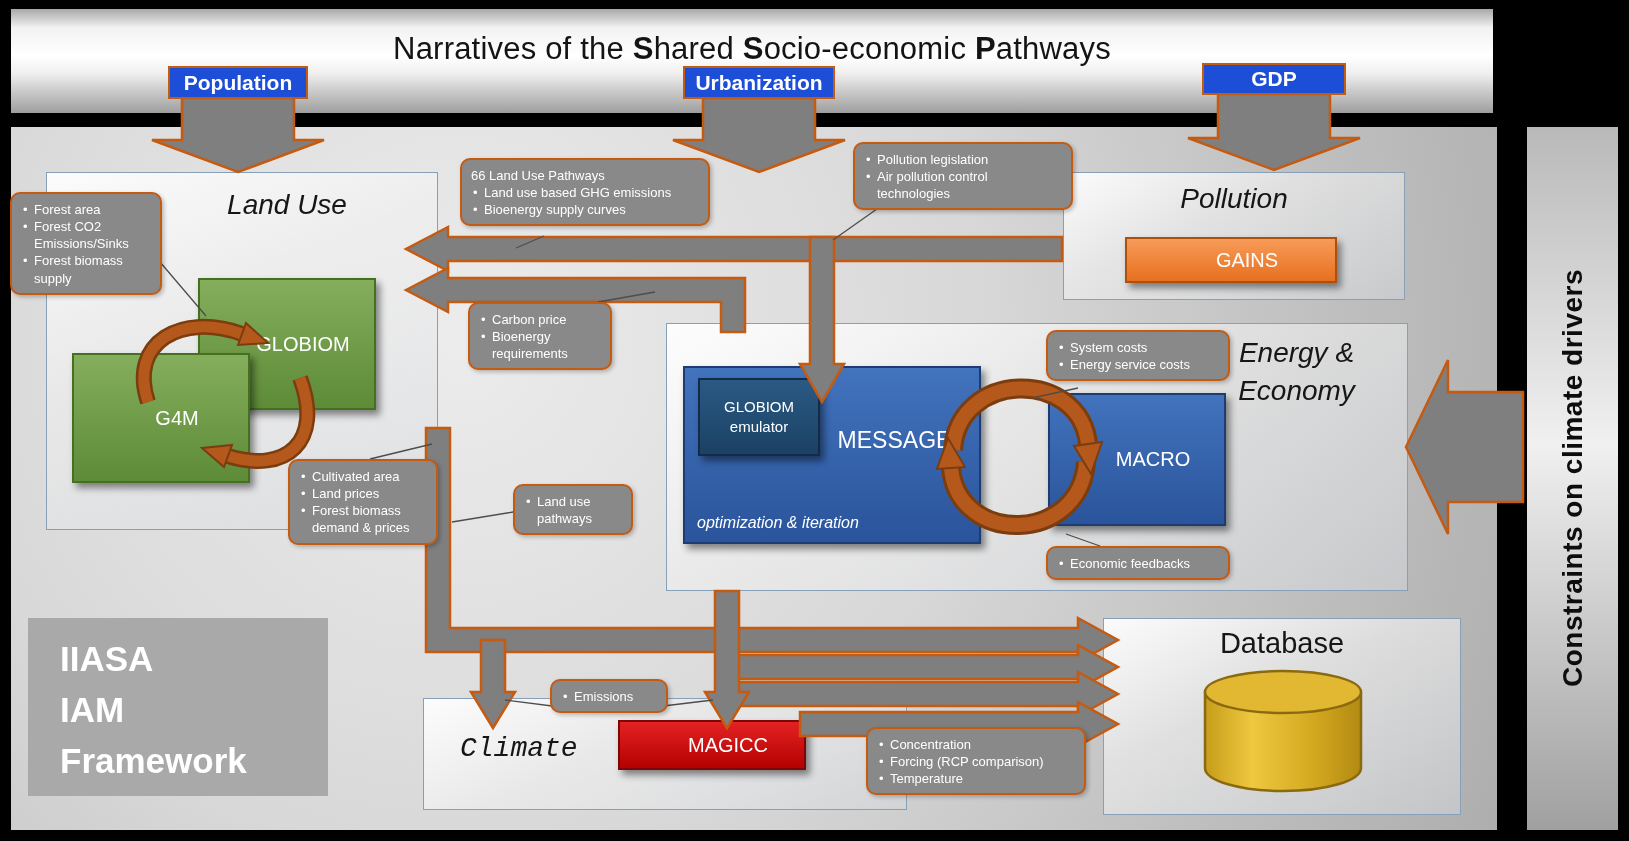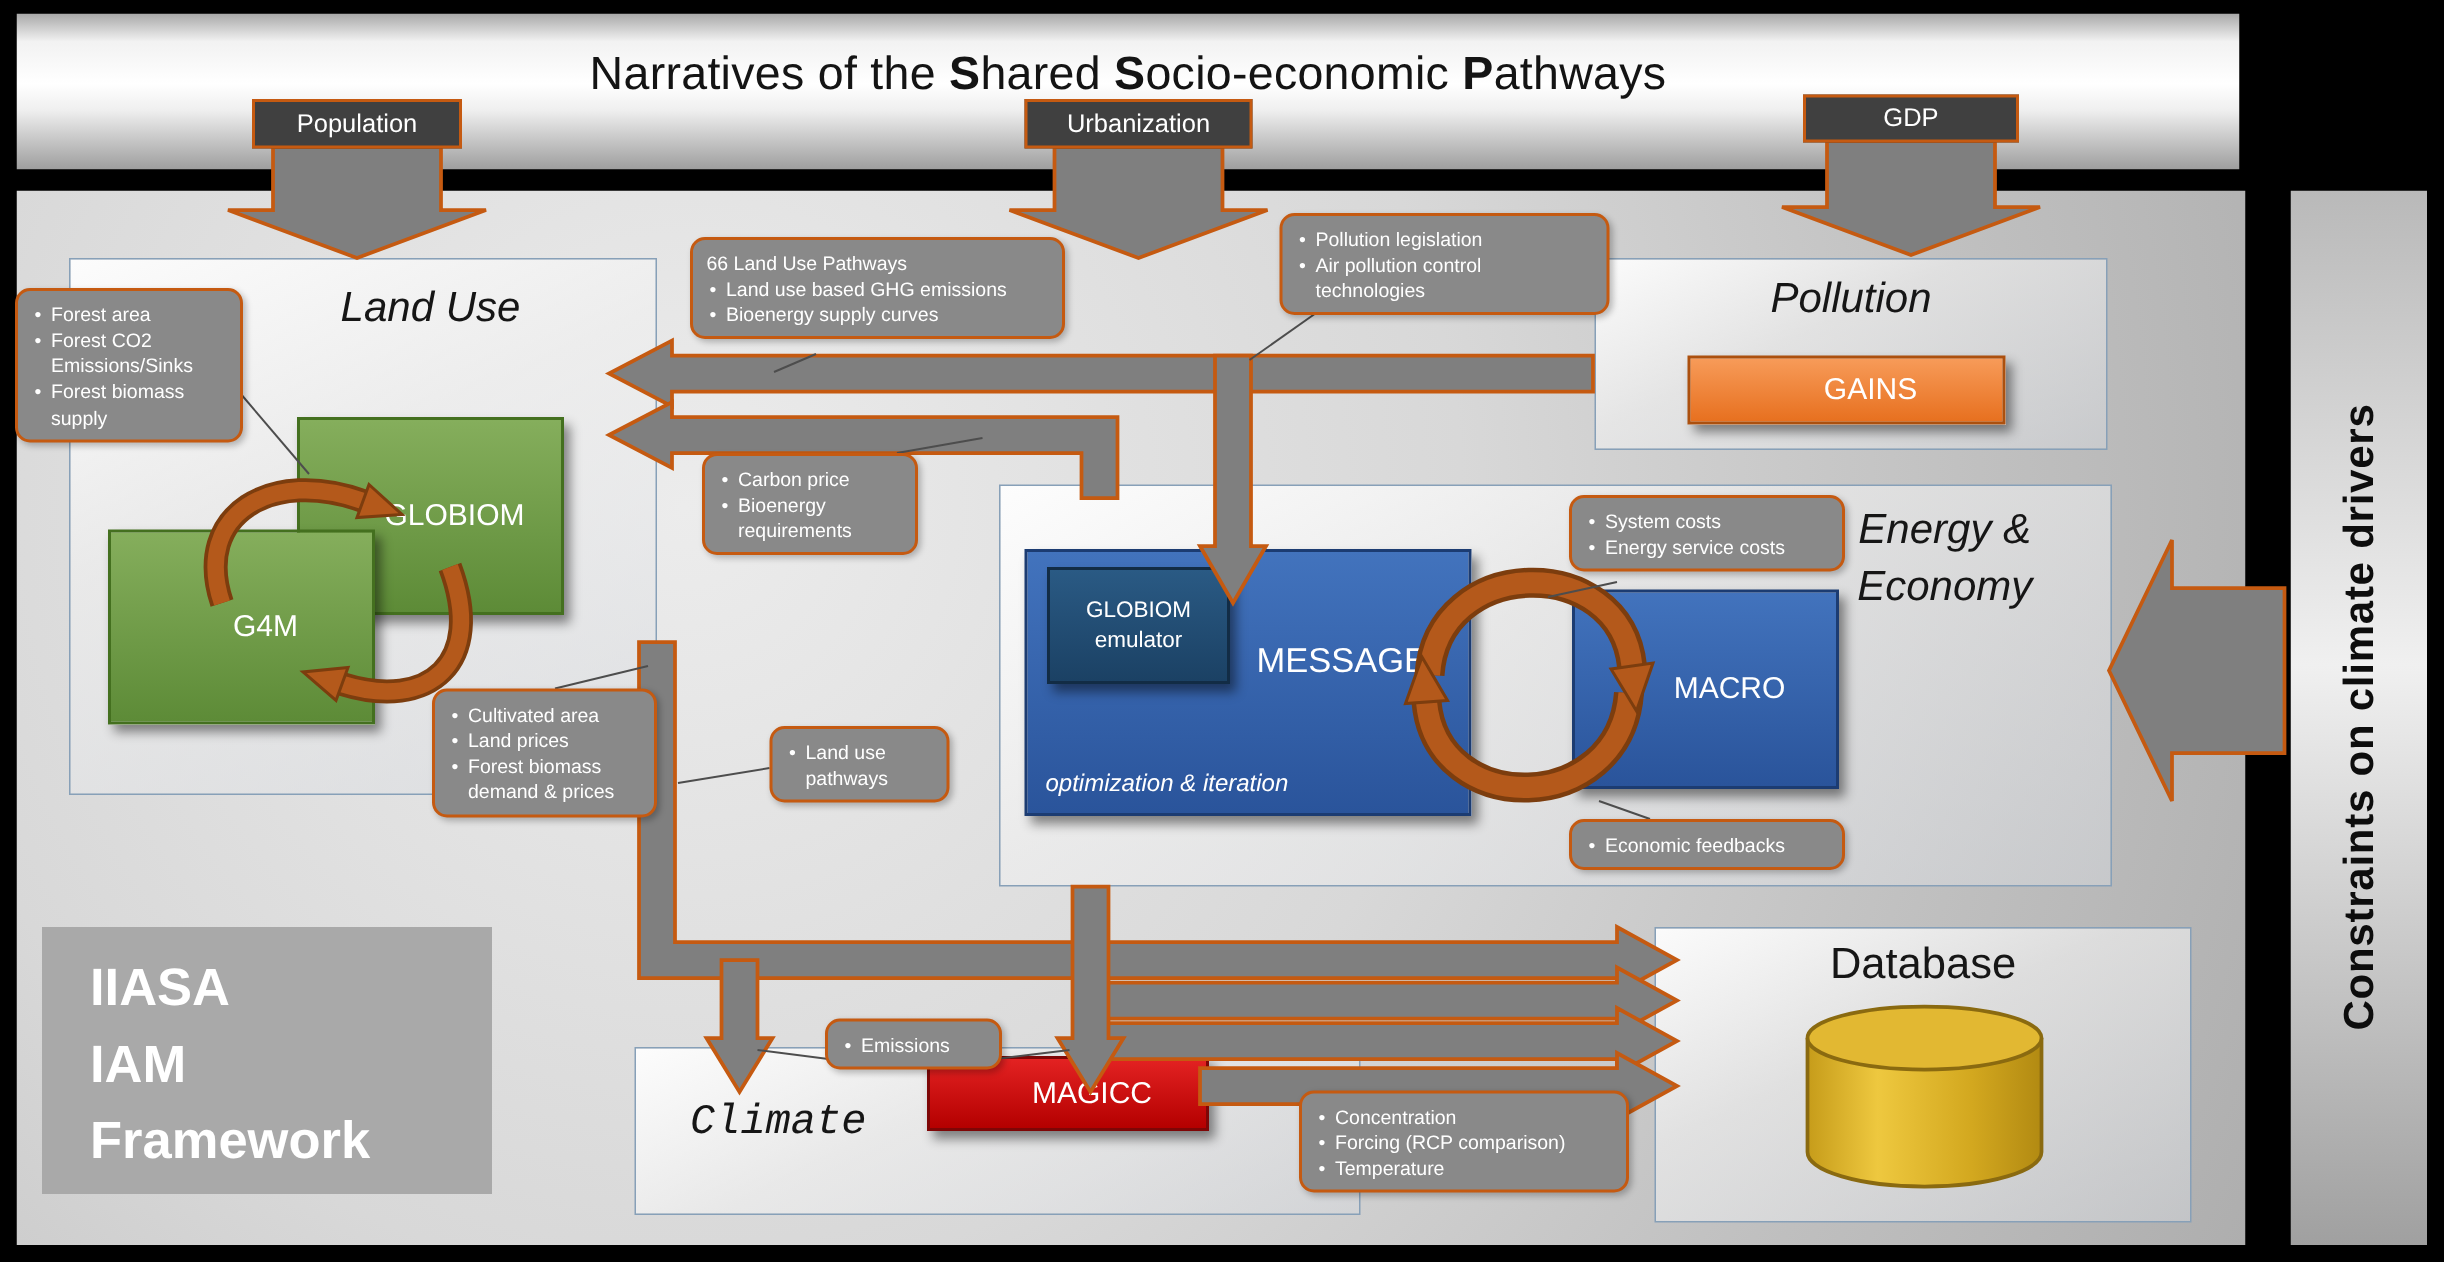--- a/index.html
+++ b/index.html
@@ -11,22 +11,22 @@
   *{box-sizing:border-box;margin:0;padding:0;}
   body{background:#000;font-family:"Liberation Sans",sans-serif;}
   #stage{position:relative;width:1629px;height:841px;background:#000;overflow:hidden;}
 
   
   .banner{position:absolute;left:8px;top:6px;width:1488px;height:110px;z-index:1;
     border:3px solid #000;
     background:linear-gradient(180deg,#a8a8a8 0%,#f2f2f2 18%,#ffffff 45%,#efefef 62%,#9e9e9e 100%);}
   .title{margin-top:22px;text-align:center;font-size:31px;color:#141414;letter-spacing:.2px;}
 
-  .driver{position:absolute;z-index:6;background:#404040;border:2.5px solid var(--arrow-outline);
-    color:#fff;font-size:17px;display:flex;align-items:center;justify-content:center;}
+  .driver{position:absolute;z-index:6;background:#1d4ed8;border:2.5px solid var(--arrow-outline);
+    color:#fff;font-size:21px;display:flex;align-items:center;justify-content:center;font-weight:bold;}
 
   
   .main{position:absolute;left:8px;top:124px;width:1492px;height:709px;z-index:1;border:3px solid #000;
     background:radial-gradient(circle at 30% 30%,#ececec 0%,#d8d8d8 45%,#c0c0c0 75%,#aeaeae 100%);}
   .side{position:absolute;left:1524px;top:124px;width:97px;height:709px;z-index:1;border:3px solid #000;
     background:linear-gradient(180deg,#b9b9b9 0%,#f0f0f0 45%,#a0a0a0 100%);
     display:flex;align-items:center;justify-content:center;}
   .side-label{writing-mode:vertical-rl;transform:rotate(180deg);font-size:28px;font-weight:bold;color:#0d0d0d;letter-spacing:.5px;}
 
   
@@ -120,21 +120,21 @@
   <div class="model blue" style="left:683px;top:366px;width:298px;height:178px;">
     <div class="msg-label">MESSAGE</div>
     <div class="msg-note">optimization &amp; iteration</div>
   </div>
   <div class="model darkblue" style="left:698px;top:378px;width:122px;height:78px;">
       <span>GLOBIOM emulator</span>
     </div>
   <div class="model blue" style="left:1048px;top:393px;width:178px;height:133px;">
       <span>MACRO</span>
     </div>
-  <div class="model redbox" style="left:618px;top:704px;width:188px;height:50px;">
+  <div class="model redbox" style="left:618px;top:720px;width:188px;height:50px;">
       <span>MAGICC</span>
     </div>
 
   <svg style="position:absolute;left:1200px;top:668px;z-index:3;" width="166" height="132" viewBox="0 0 166 132">
     <defs>
       <linearGradient id="cylGrad" x1="0" y1="0" x2="1" y2="0">
         <stop offset="0" stop-color="#c69c1a"></stop>
           <stop offset="0.3" stop-color="#eec83f"></stop>
         <stop offset="0.7" stop-color="#d3a81f"></stop>
           <stop offset="1" stop-color="#b28a12"></stop>

